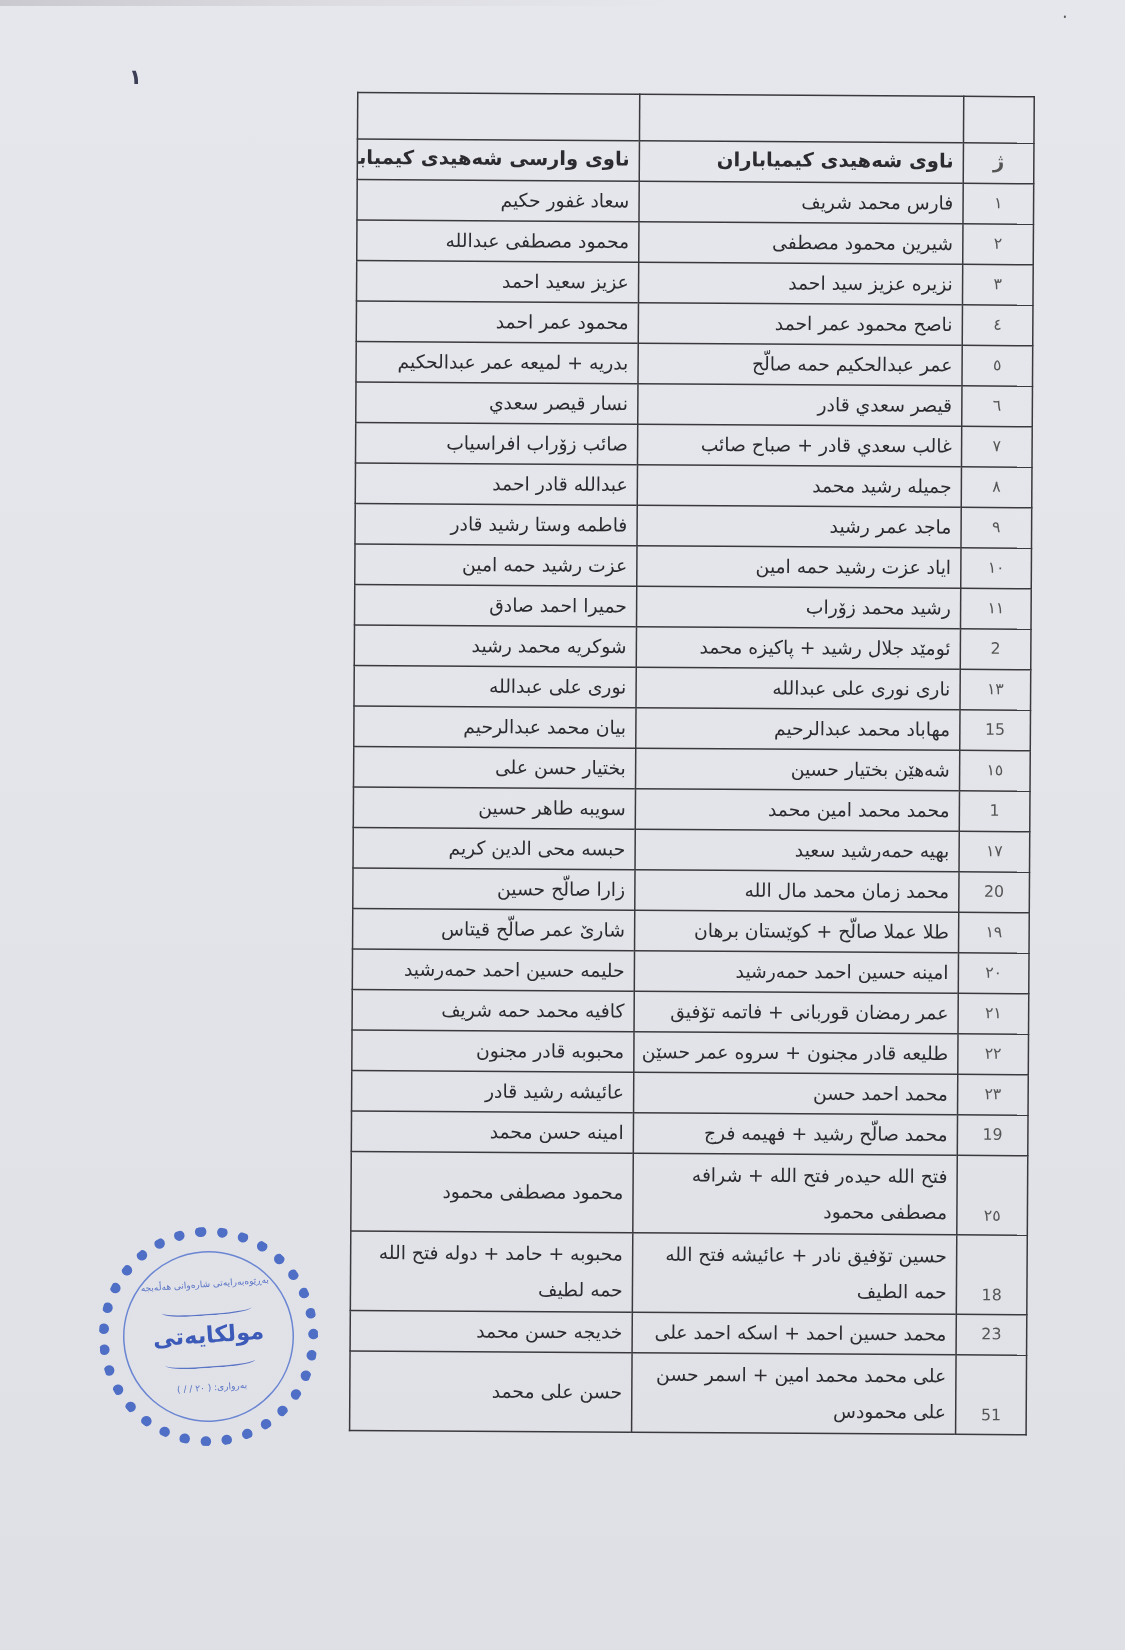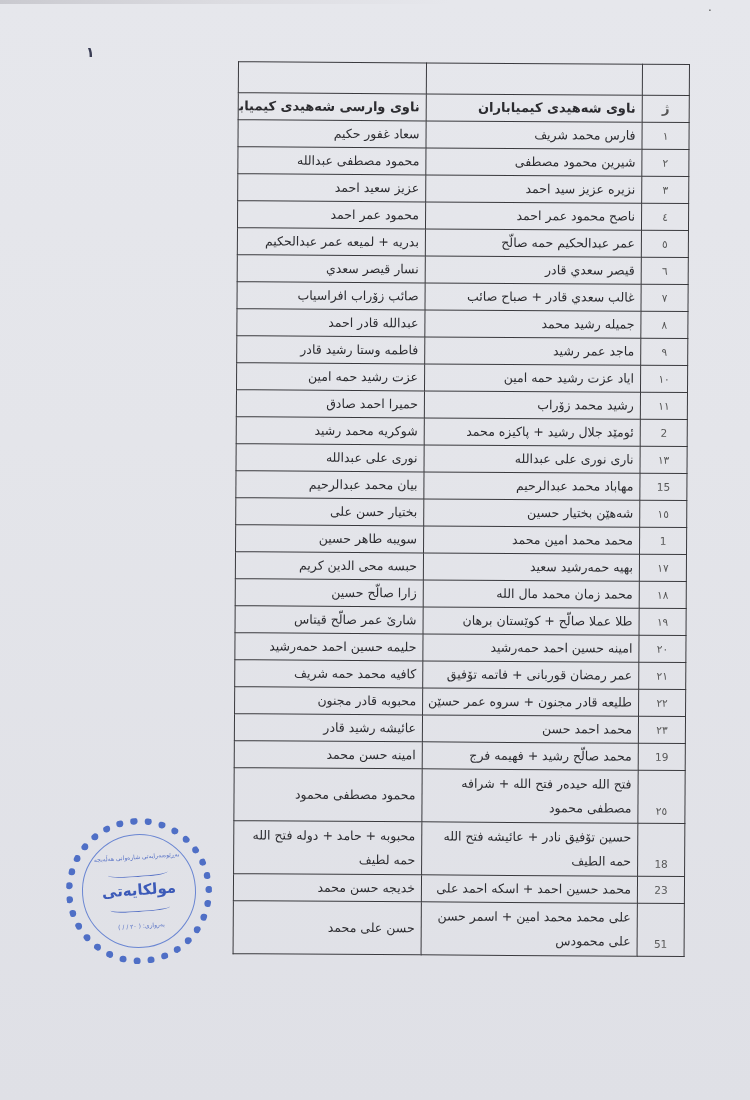--- a/index.html
+++ b/index.html
@@ -177,21 +177,21 @@
           <td class="num">1</td>
           <td class="martyr">محمد محمد امين محمد</td>
           <td class="heir">سويبه طاهر حسين</td>
         </tr>
       <tr>
           <td class="num">١٧</td>
           <td class="martyr">بهيه حمەرشيد سعيد</td>
           <td class="heir">حبسه محى الدين كريم</td>
         </tr>
       <tr>
-          <td class="num">١٨</td>
+          <td class="num">20</td>
           <td class="martyr">محمد زمان محمد مال الله</td>
           <td class="heir">زارا صالّح حسين</td>
         </tr>
       <tr>
           <td class="num">١٩</td>
           <td class="martyr">طلا عملا صالّح + كوێستان برهان</td>
           <td class="heir">شارێ عمر صالّح قيتاس</td>
         </tr>
       <tr>
           <td class="num">٢٠</td>

